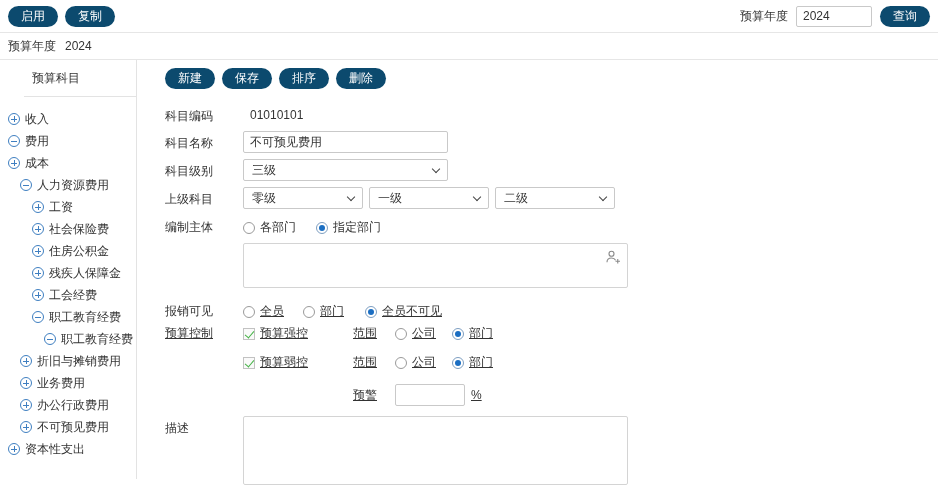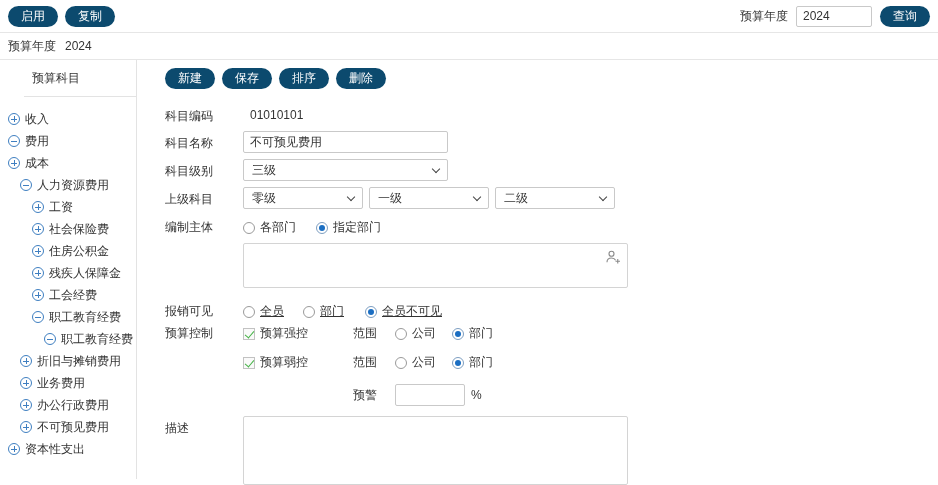--- a/index.html
+++ b/index.html
@@ -244,21 +244,21 @@
           <span class="radio"></span>
           <span>部门</span>
         </span>
         <span class="opt">
           <span class="radio on"></span>
           <span>全员不可见</span>
         </span>
       </div>
     </div>
 
-    <div class="form-row" style="margin-bottom:10px;">
+    <div class="form-row" style="margin-bottom:10px;text-decoration:underline;">
       <div class="form-label">预算控制</div>
       <div class="ctl-col" style="padding-top:4px;">
         <div class="ctl-row">
           <span class="opt ctl-check">
             <span class="checkbox on"></span>
             <span>预算强控</span>
           </span>
           <span class="scope-label">范围</span>
           <span class="opt">
             <span class="radio"></span>

